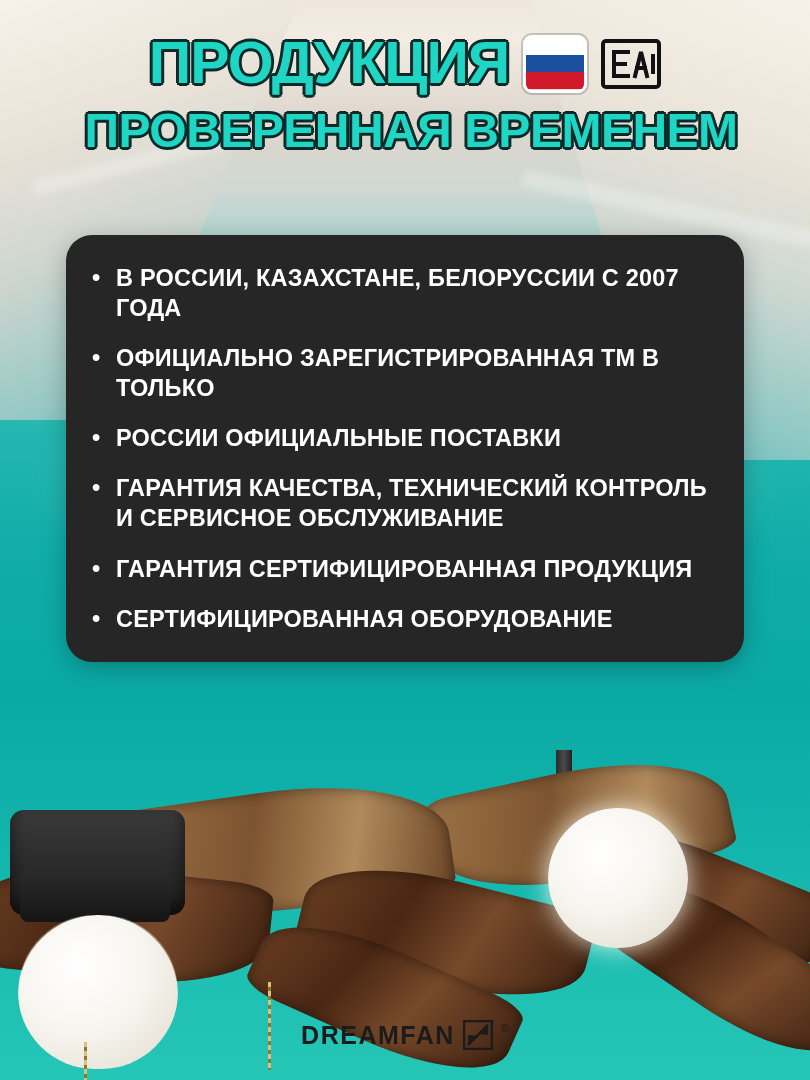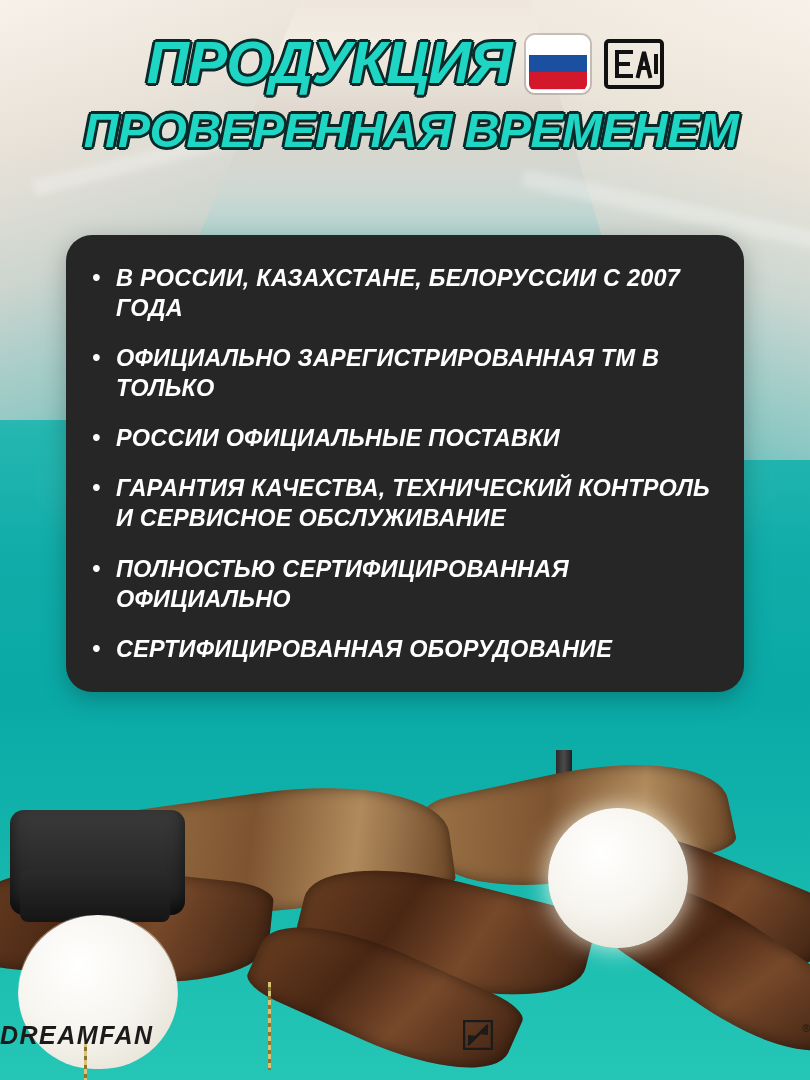--- a/index.html
+++ b/index.html
@@ -11,21 +11,20 @@
     height: 1080px;
     overflow: hidden;
     font-family: "Liberation Sans", sans-serif;
     background: #0fbdb2;
   }
   .poster {
     position: relative;
     width: 810px;
     height: 1080px;
     overflow: hidden;
-    font-style: italic;
   }
 
   
   .bg {
     position: absolute;
     inset: 0;
     background:
       linear-gradient(180deg,
         #efe7dd 0px,
         #f3ece2 40px,
@@ -243,21 +242,21 @@
     background: linear-gradient(90deg, #2a2a2a, #4a4a4a, #202020);
   }
 
   
   .brand {
     position: absolute;
     left: 0; right: 0;
     bottom: 30px;
     display: flex;
     align-items: center;
-    justify-content: space-between;
+    justify-content: center;
     gap: 8px;
   }
   .brand-name {
     font-size: 25px;
     font-weight: 700;
     color: #1b1b1b;
     letter-spacing: 1.5px;
   }
   .brand-mark {
     width: 30px; height: 30px;
@@ -322,21 +321,21 @@
       <span class="feature-text">РОССИИ ОФИЦИАЛЬНЫЕ ПОСТАВКИ</span>
     </div>
 
     <div class="feature">
       <span class="bullet">•</span>
       <span class="feature-text">ГАРАНТИЯ КАЧЕСТВА, ТЕХНИЧЕСКИЙ КОНТРОЛЬ И СЕРВИСНОЕ ОБСЛУЖИВАНИЕ</span>
     </div>
 
     <div class="feature">
       <span class="bullet">•</span>
-      <span class="feature-text">ПОЛНОСТЬЮ СЕРТИФИЦИРОВАННАЯ ОФИЦИАЛЬНО</span>
+      <span class="feature-text">ГАРАНТИЯ СЕРТИФИЦИРОВАННАЯ ПРОДУКЦИЯ</span>
     </div>
 
     <div class="feature">
       <span class="bullet">•</span>
       <span class="feature-text">СЕРТИФИЦИРОВАННАЯ ОБОРУДОВАНИЕ</span>
     </div>
 
   </div>
 
   <div class="fan-area">

